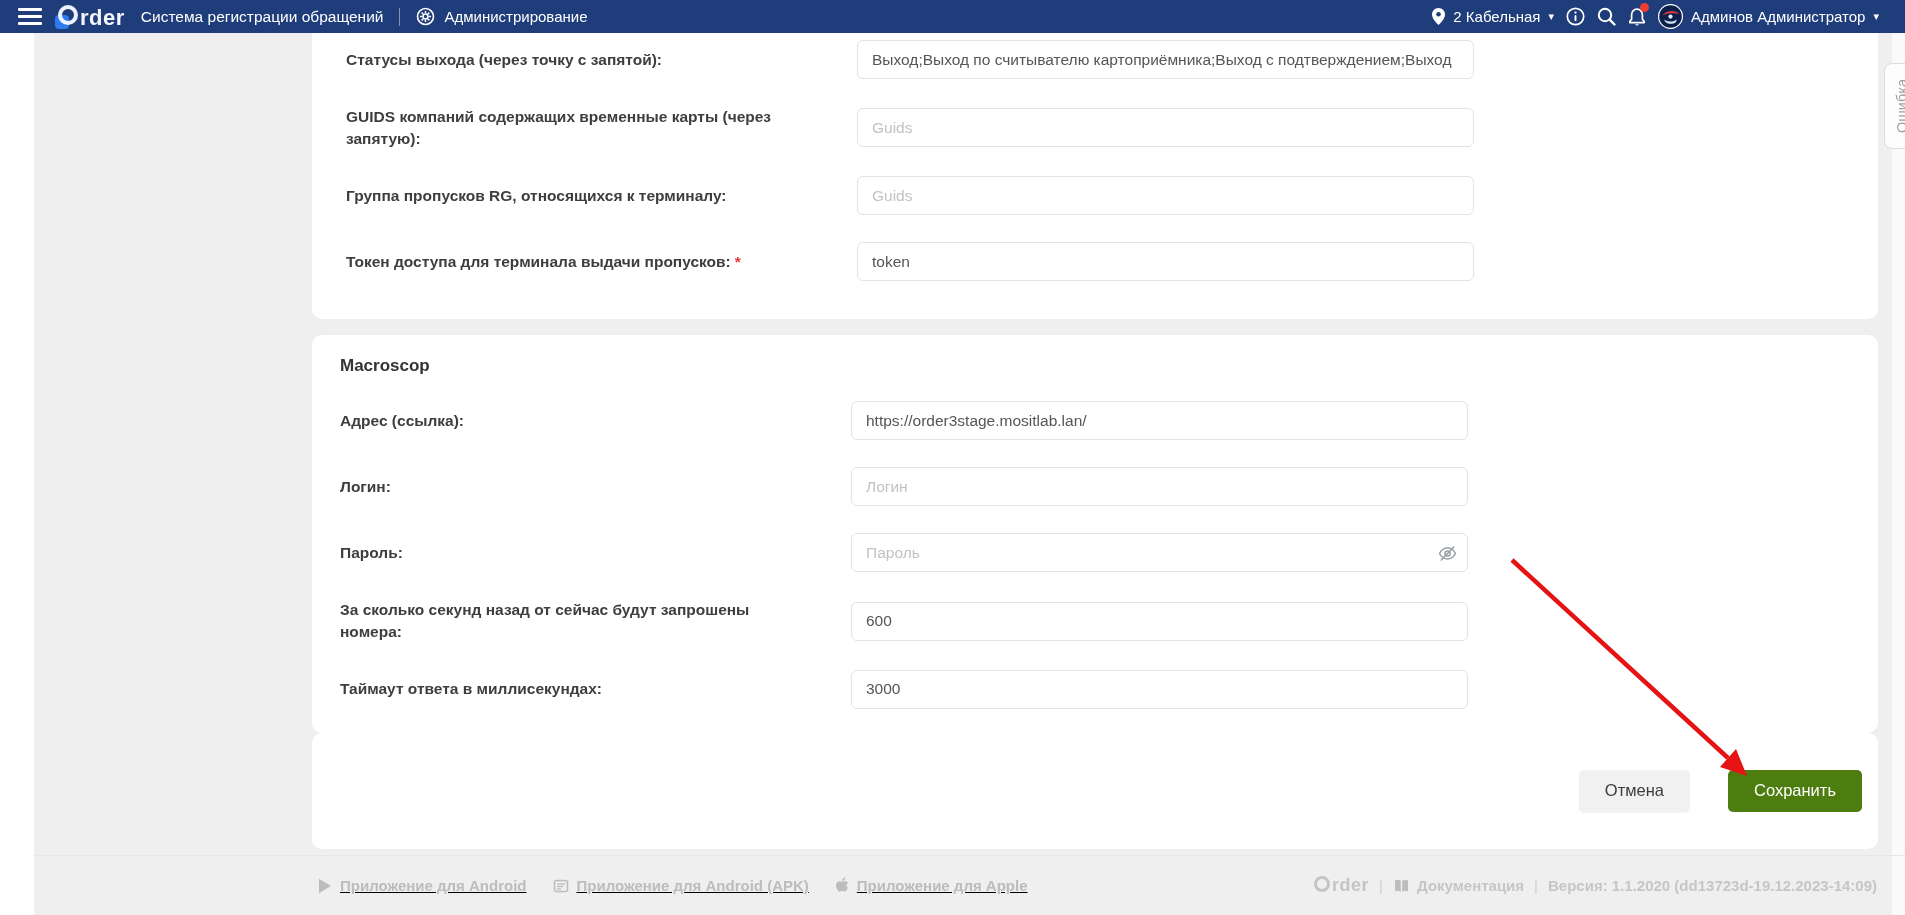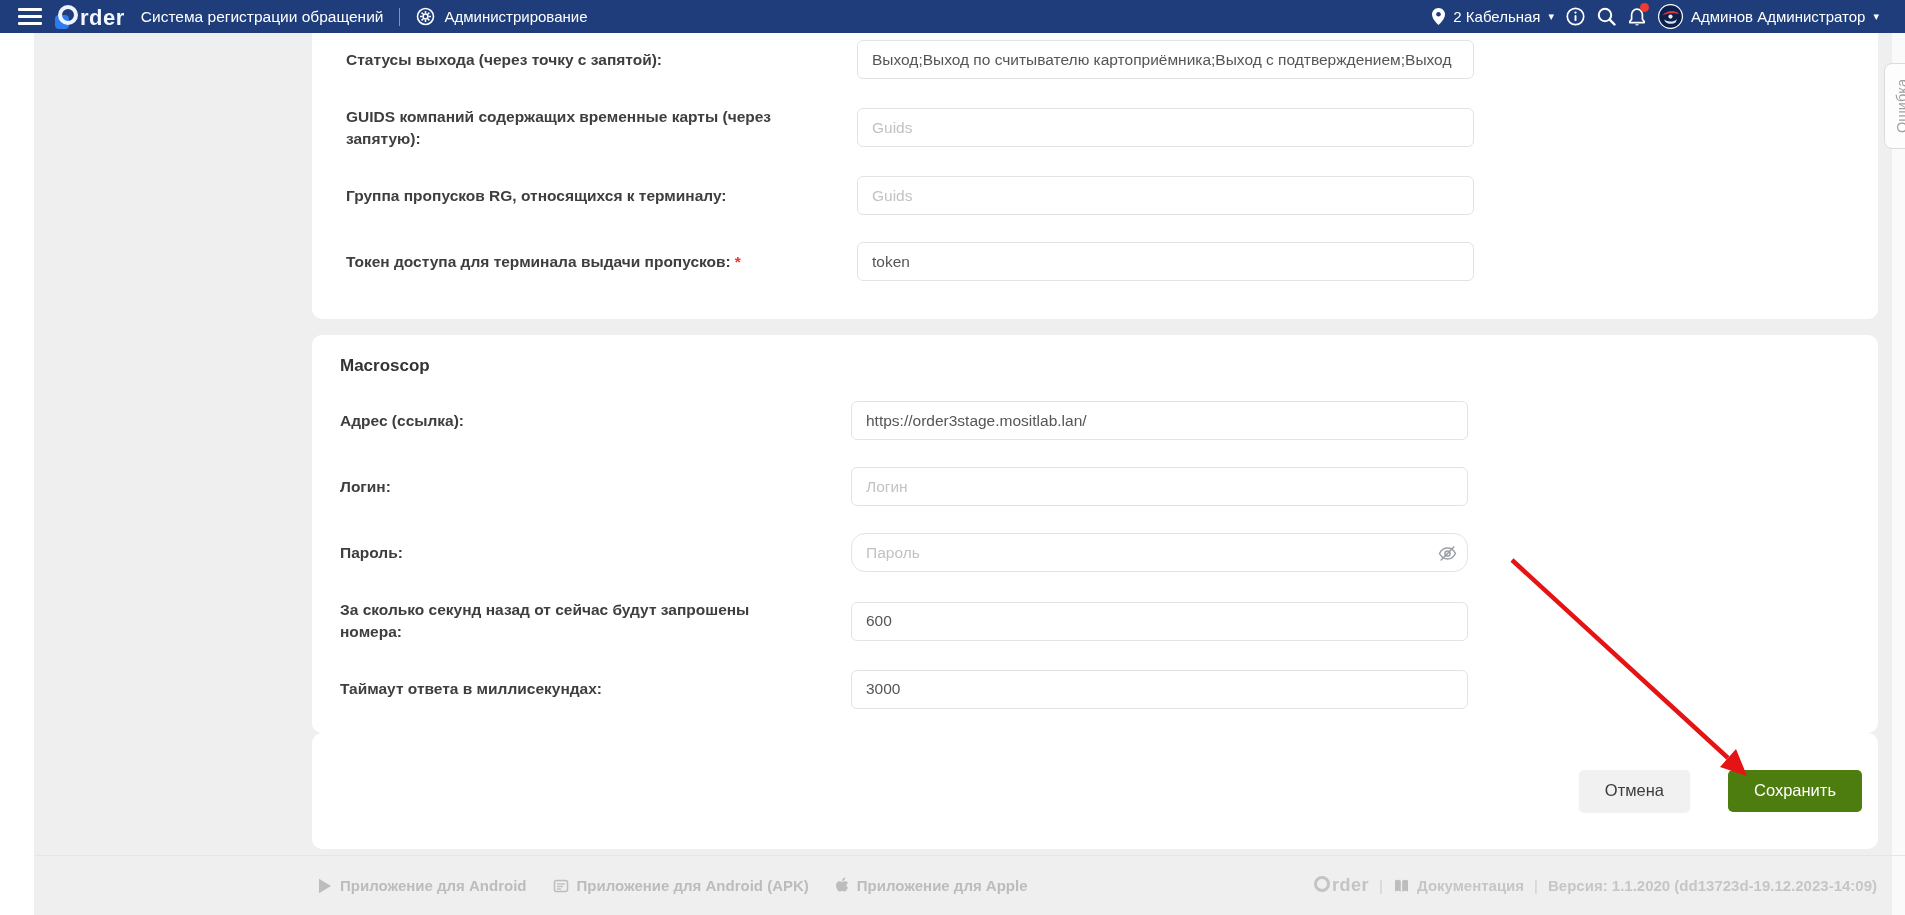--- a/index.html
+++ b/index.html
@@ -41,41 +41,41 @@
          gap:38px;padding-right:16px;box-sizing:border-box;}
   .row{display:flex;align-items:center;margin-bottom:27px;}
   .row.last{margin-bottom:9px;}
   .flabel{width:475px;margin-right:36px;font-size:15.5px;font-weight:700;color:#3e3e3e;line-height:1.4;}
   .req{color:#e53935;margin-left:4px;font-weight:700;}
   .finput{width:617px;height:39px;box-sizing:border-box;border:1px solid #e3e3e3;border-radius:6px;
           padding:0 14px;font-size:15.5px;color:#555;background:#fff;outline:none;
           font-family:"Liberation Sans","DejaVu Sans",sans-serif;}
   .finput::placeholder{color:#c2c2c2;opacity:1;}
   .pw-wrap{position:relative;width:617px;}
-  .pw-wrap .finput{width:100%;padding-right:34px;border-radius:14px;}
+  .pw-wrap .finput{width:100%;padding-right:34px;}
   .eye-btn{position:absolute;right:10px;top:9px;width:22px;height:22px;display:flex;align-items:center;
            justify-content:center;cursor:pointer;background:none;border:none;padding:0;}
   .sec-heading{margin:0 0 24px;font-size:17px;font-weight:700;color:#333;height:22px;line-height:22px;}
 
   .btn{height:42px;border:none;border-radius:5px;font-size:16.5px;cursor:pointer;
        font-family:"Liberation Sans","DejaVu Sans",sans-serif;padding:0 26px;}
   .btn-cancel{background:#f1f1f1;color:#3d3d3d;box-shadow:0 1px 2px rgba(0,0,0,.06);}
   .btn-save{background:#4d7c0f;color:#fff;}
 
   
   .error-tab{position:absolute;left:1884px;top:63px;width:34px;height:84px;background:#fdfdfd;
              border:1px solid #dcdcdc;border-radius:8px;z-index:10;display:flex;align-items:center;
              justify-content:center;cursor:pointer;}
   .error-tab span{writing-mode:vertical-rl;transform:rotate(180deg);color:#a0a0a0;font-size:14.5px;}
 
   
   .footer{position:absolute;left:34px;right:0;bottom:0;height:60px;border-top:1px solid #e6e6e6;
           display:flex;align-items:center;justify-content:space-between;
           padding:0 28px 0 284px;box-sizing:border-box;z-index:6;}
-  .foot-left{display:flex;align-items:flex-end;gap:26px;}
+  .foot-left{display:flex;align-items:flex-end;gap:26px;text-decoration:underline;}
   .foot-item{display:flex;align-items:center;gap:8px;color:#bcbcbc;font-size:15px;font-weight:700;cursor:pointer;}
   .foot-right{display:flex;align-items:center;gap:10px;color:#c6c6c6;font-size:15px;font-weight:700;}
   .foot-brand{display:flex;align-items:baseline;color:#c4c4c4;}
   .o-ring-grey{display:inline-block;width:10px;height:10px;border:3.5px solid #c4c4c4;border-radius:50%;margin-right:2px;position:relative;top:1px;}
   .foot-brand-rest{font-size:18px;font-weight:700;letter-spacing:.5px;}
   .foot-sep{color:#d0d0d0;font-weight:400;}
   .foot-docs{display:flex;align-items:center;gap:7px;cursor:pointer;}
 
   
   .arrow-overlay{position:absolute;left:0;top:0;width:1905px;height:915px;z-index:40;pointer-events:none;}

